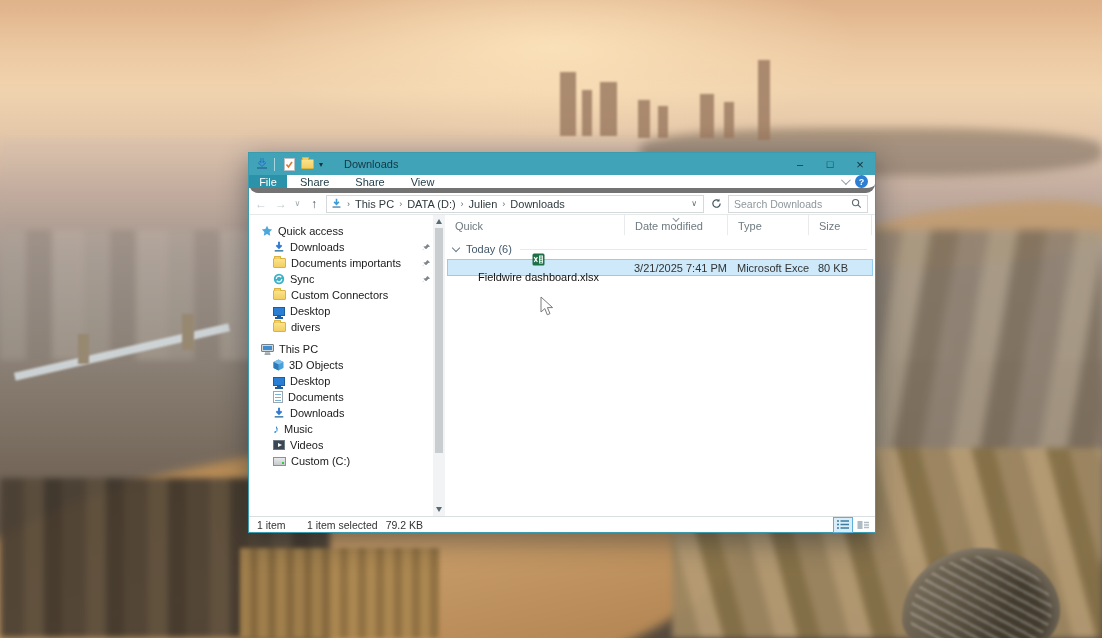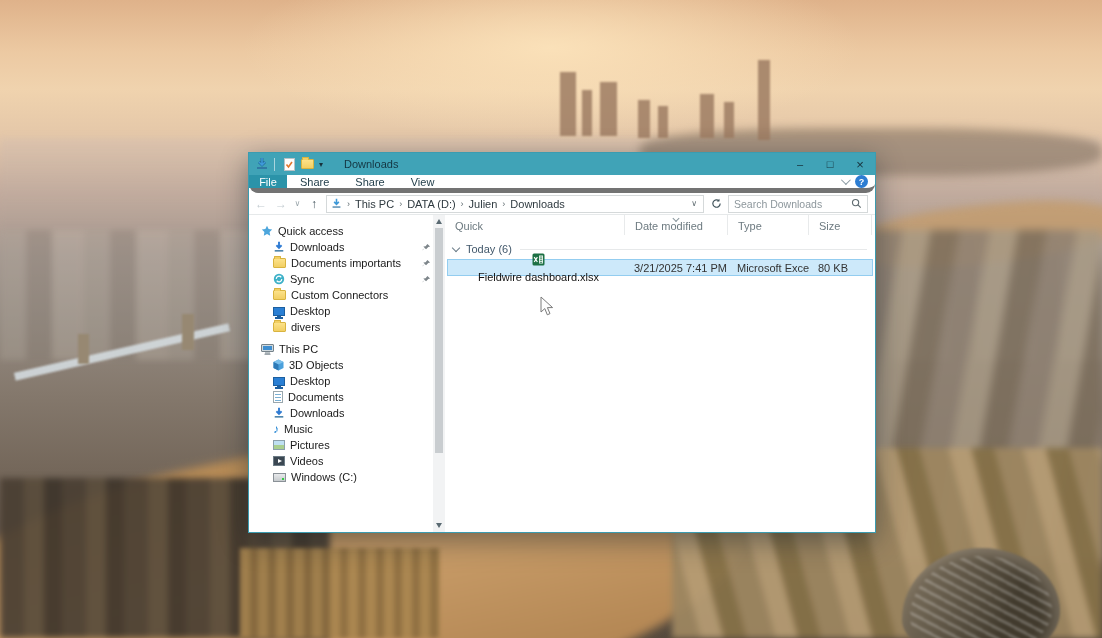--- a/index.html
+++ b/index.html
@@ -360,30 +360,26 @@
                   <path d="M2 11.5h10" stroke="#2c6f9e" stroke-width="1.6"></path>
                 </svg>
               </span>
             <span class="lbl">Downloads</span>
           </div>
           <div class="nav-row nav-child">
             <span class="icon-note">♪</span>
             <span class="lbl">Music</span>
           </div>
           <div class="nav-row nav-child">
-            <span class="icon-pic"></span>
-            <span class="lbl">Pictures</span>
-          </div>
-          <div class="nav-row nav-child">
             <span class="icon-video"></span>
             <span class="lbl">Videos</span>
           </div>
           <div class="nav-row nav-child">
             <span class="icon-drive"></span>
-            <span class="lbl">Windows (C:)</span>
+            <span class="lbl">Custom (C:)</span>
           </div>
         </div>
         <div class="v-scrollbar">
           <span class="sb-arrow sb-up"></span>
           <span class="sb-thumb"></span>
           <span class="sb-arrow sb-down"></span>
         </div>
       </div>
 
       <div class="filearea">
@@ -421,18 +417,36 @@
               </span>
             <span>Fieldwire dashboard.xlsx</span>
           </span>
           <span class="cell date">3/21/2025 7:41 PM</span>
           <span class="cell type">Microsoft Excel W...</span>
           <span class="cell size">80 KB</span>
         </div>
       </div>
     </div>
 
+    <div class="statusbar">
+      <span class="st-count">1 item</span>
+      <span class="st-sel">1 item selected</span>
+      <span class="st-size">79.2 KB</span>
+      <span class="st-toggles">
+        <span class="viewbtn active">
+          <svg width="12" height="10" viewBox="0 0 12 10">
+              <path d="M0 1h2M0 4.5h2M0 8h2M3.5 1H12M3.5 4.5H12M3.5 8H12" stroke="#3d7da0" stroke-width="1.4"></path>
+            </svg>
+        </span>
+        <span class="viewbtn">
+          <svg width="12" height="10" viewBox="0 0 12 10">
+              <rect x="0.5" y="1" width="5" height="8" fill="#aebbc2"></rect>
+              <path d="M7 2.5h5M7 5h5M7 7.5h5" stroke="#aebbc2" stroke-width="1.3"></path>
+            </svg>
+        </span>
+      </span>
+    </div>
   </div>
 
   <svg class="cursor" width="14" height="21" viewBox="0 0 14 21" style="position:absolute; left:540px; top:296px;">
     <polygon points="1,1 1,16 4.8,12.6 7.3,18.8 10,17.6 7.4,11.6 12.6,11.6" fill="#fdfdfd" stroke="#7a7a7a" stroke-width="1"></polygon>
   </svg>
 </div>
 
 </body></html>

